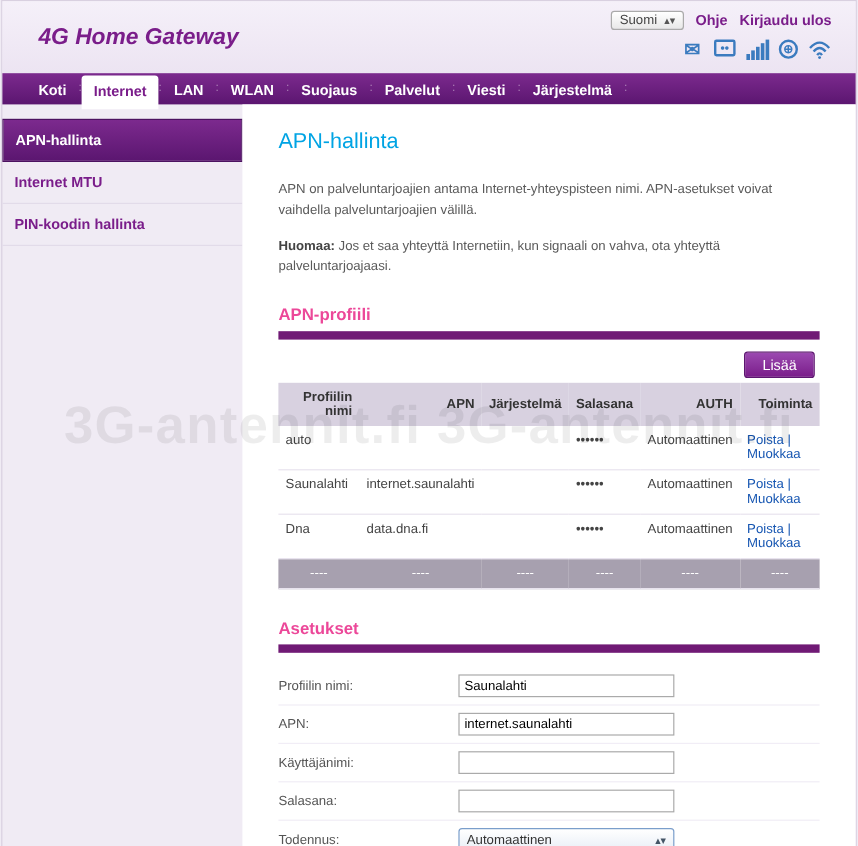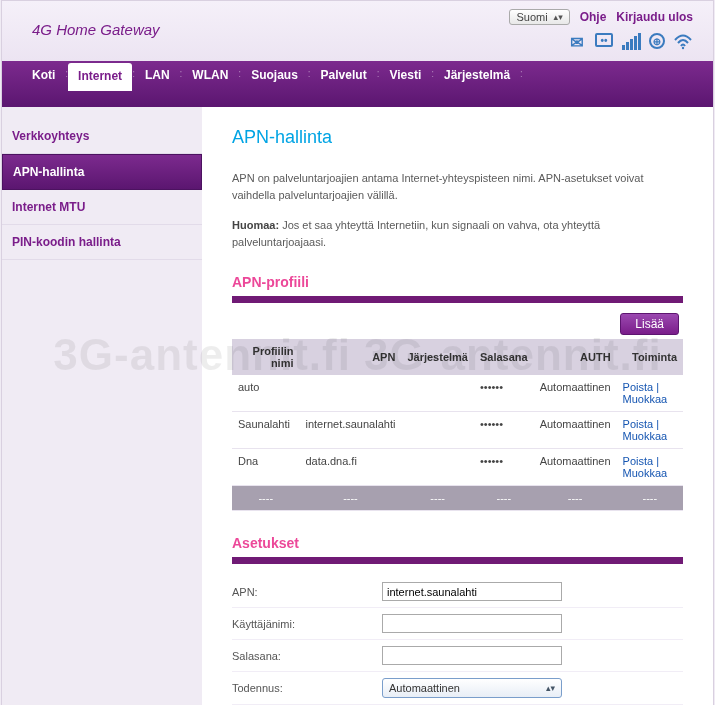--- a/index.html
+++ b/index.html
@@ -18,23 +18,23 @@
     width: 713px;
     margin: 0 auto;
   }
   .header {
     display: flex;
     justify-content: space-between;
     padding: 8px 20px 10px 30px;
     background: linear-gradient(#f5f0f9,#ece4f2);
   }
   .brand {
-    font-size: 15px;
+    font-size: 19px;
     font-style: italic;
-    font-weight: normal;
+    font-weight: bold;
     color: #7a1d8a;
     padding-top: 12px;
   }
   .header-right { text-align: right; }
   .lang-row { display:flex; gap:10px; align-items:center; justify-content:center; margin-bottom:8px;}
   .lang-select {
     font-size: 11px;
     border: 1px solid #aaa;
     border-radius: 3px;
     padding: 1px 6px;
@@ -55,21 +55,21 @@
   .signal span:nth-child(2){height:8px;}
   .signal span:nth-child(3){height:11px;}
   .signal span:nth-child(4){height:14px;}
   .signal span:nth-child(5){height:17px;}
   .wifi { color:#3b7bbf; }
   
   .nav {
     background: linear-gradient(#7c2a8e,#5b1670);
     display:flex;
     padding: 0 20px;
-    height: 46px;
+    height: 26px;
   }
   .nav-item {
     color:#fff; font-weight:bold; font-size:12px;
     padding:7px 10px 0 10px;
     position:relative;
   }
   .nav-sep { color:#fff; opacity:.4; padding-top:7px; font-size:10px;}
   .nav-item.active {
     background:#fff; color:#7a1d8a;
     border-radius:3px 3px 0 0;
@@ -214,21 +214,20 @@
     <div class="nav-item">Palvelut</div>
     <div class="nav-sep">:</div>
     <div class="nav-item">Viesti</div>
     <div class="nav-sep">:</div>
     <div class="nav-item">Järjestelmä</div>
     <div class="nav-sep">:</div>
   </div>
 
   <div class="cols">
     <div class="sidebar">
-      <div class="side-item">Verkkoyhteys</div>
       <div class="side-item active">APN-hallinta</div>
       <div class="side-item">Internet MTU</div>
       <div class="side-item">PIN-koodin hallinta</div>
     </div>
 
     <div class="content">
       <div class="page-title">APN-hallinta</div>
       <div class="desc">APN on palveluntarjoajien antama Internet-yhteyspisteen nimi. APN-asetukset voivat vaihdella palveluntarjoajien välillä.</div>
       <div class="desc">
         <b>Huomaa:</b> <span>Jos et saa yhteyttä Internetiin, kun signaali on vahva, ota yhteyttä palveluntarjoajaasi.</span>
@@ -282,20 +281,24 @@
               <td>----</td>
               <td>----</td>
               <td>----</td>
             </tr>
           </tbody>
       </table>
 
       <div class="section-h">Asetukset</div>
       <div class="form">
         <div class="frow">
+          <label>Profiilin nimi:</label>
+          <input type="text" value="Saunalahti" style="">
+        </div>
+        <div class="frow">
           <label>APN:</label>
           <input type="text" value="internet.saunalahti" style="">
         </div>
         <div class="frow">
           <label>Käyttäjänimi:</label>
           <input type="text" value="" style="">
         </div>
         <div class="frow">
           <label>Salasana:</label>
           <input type="password" value="" style="">

